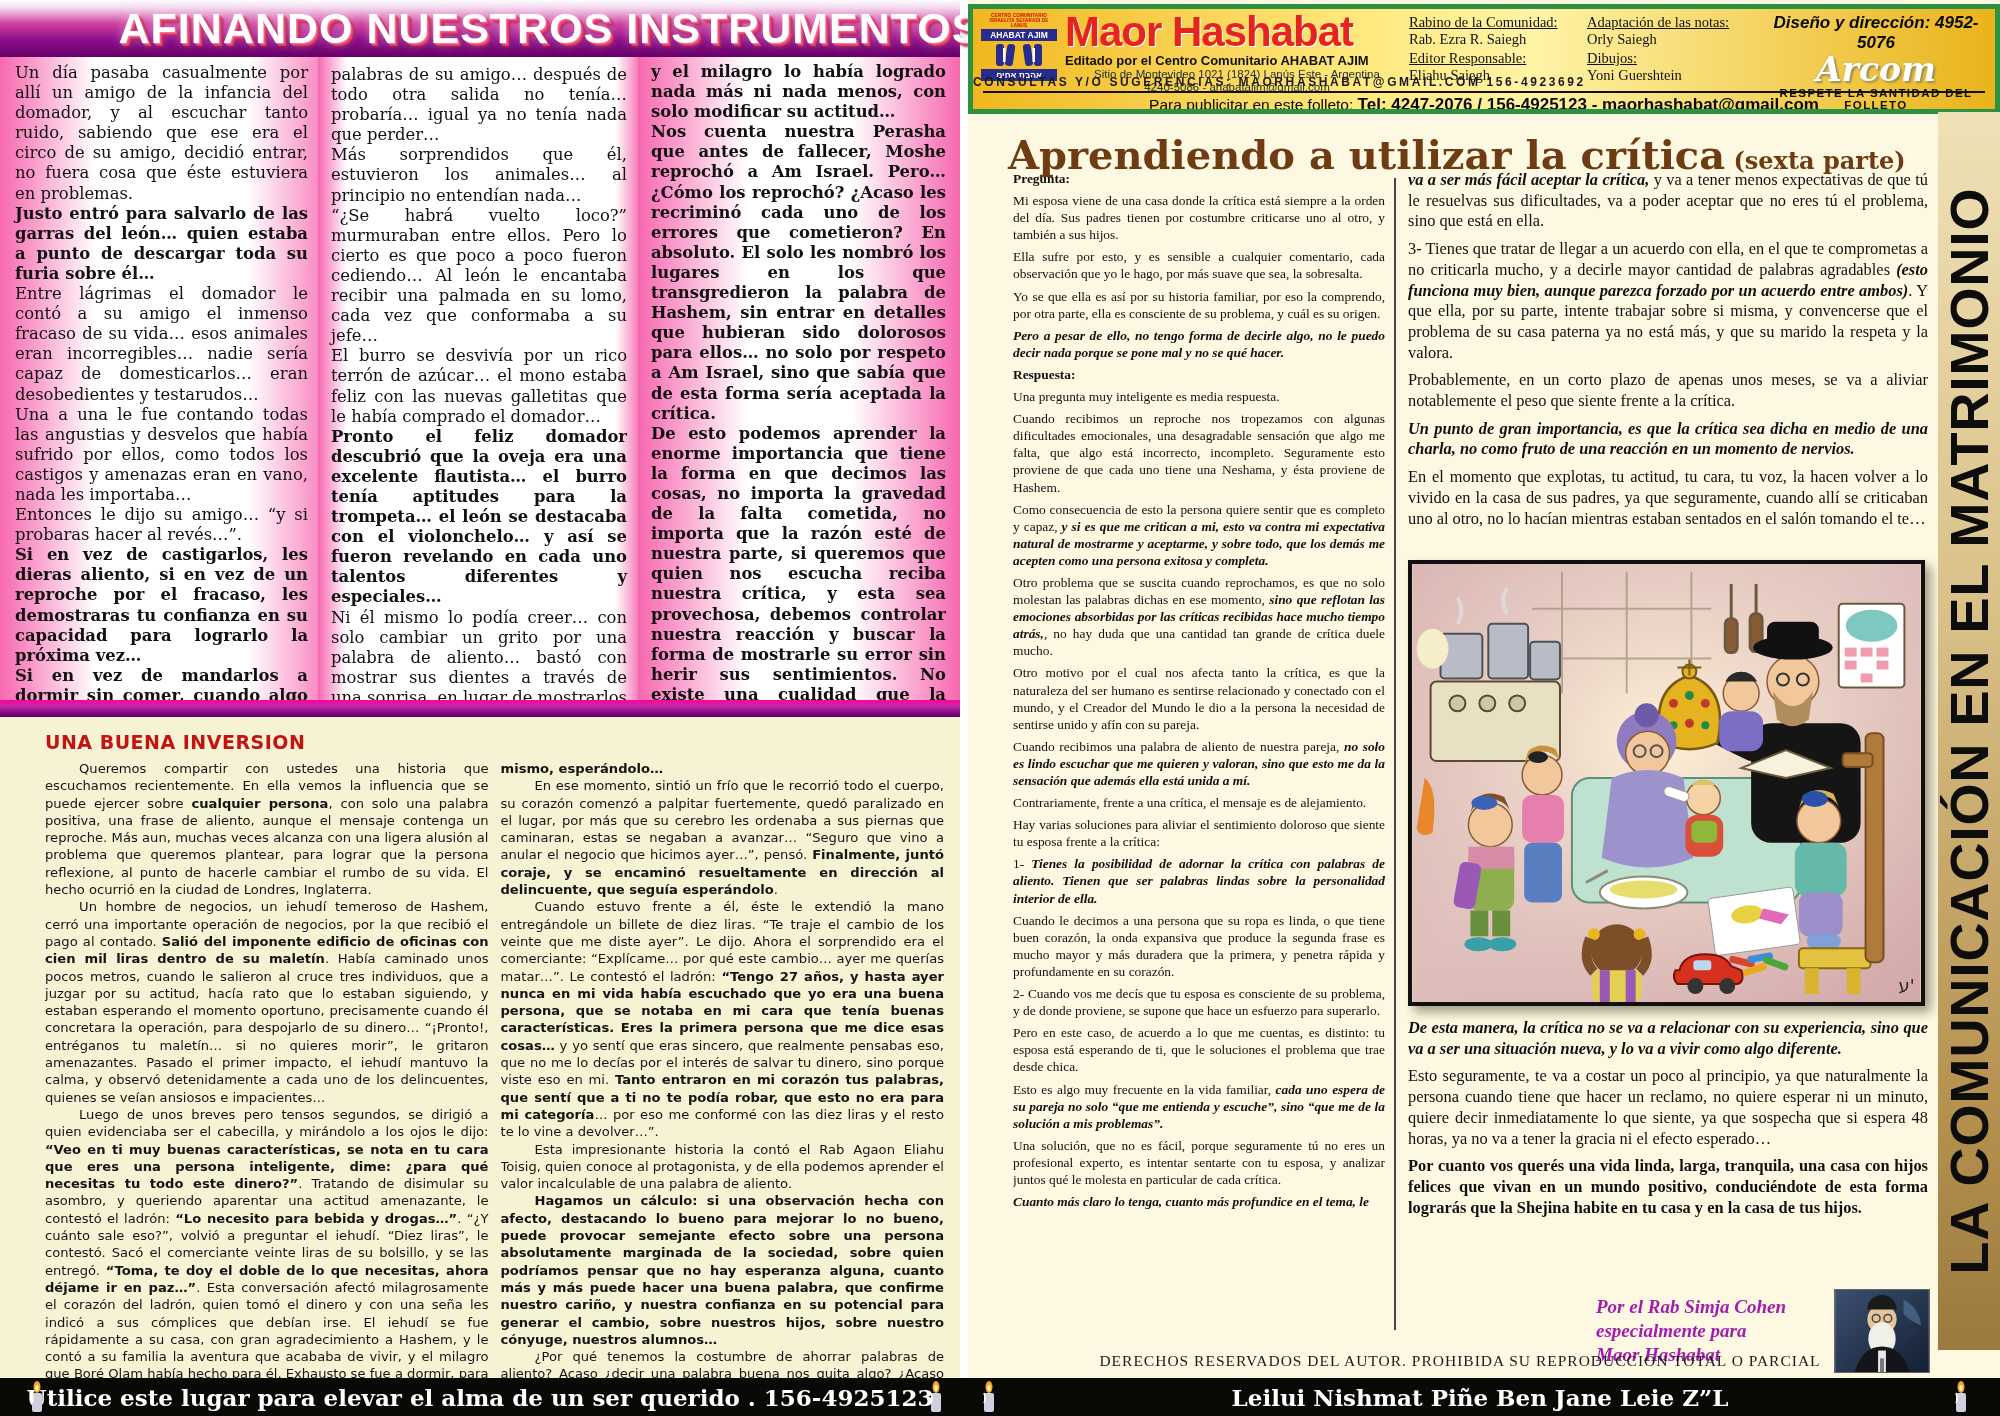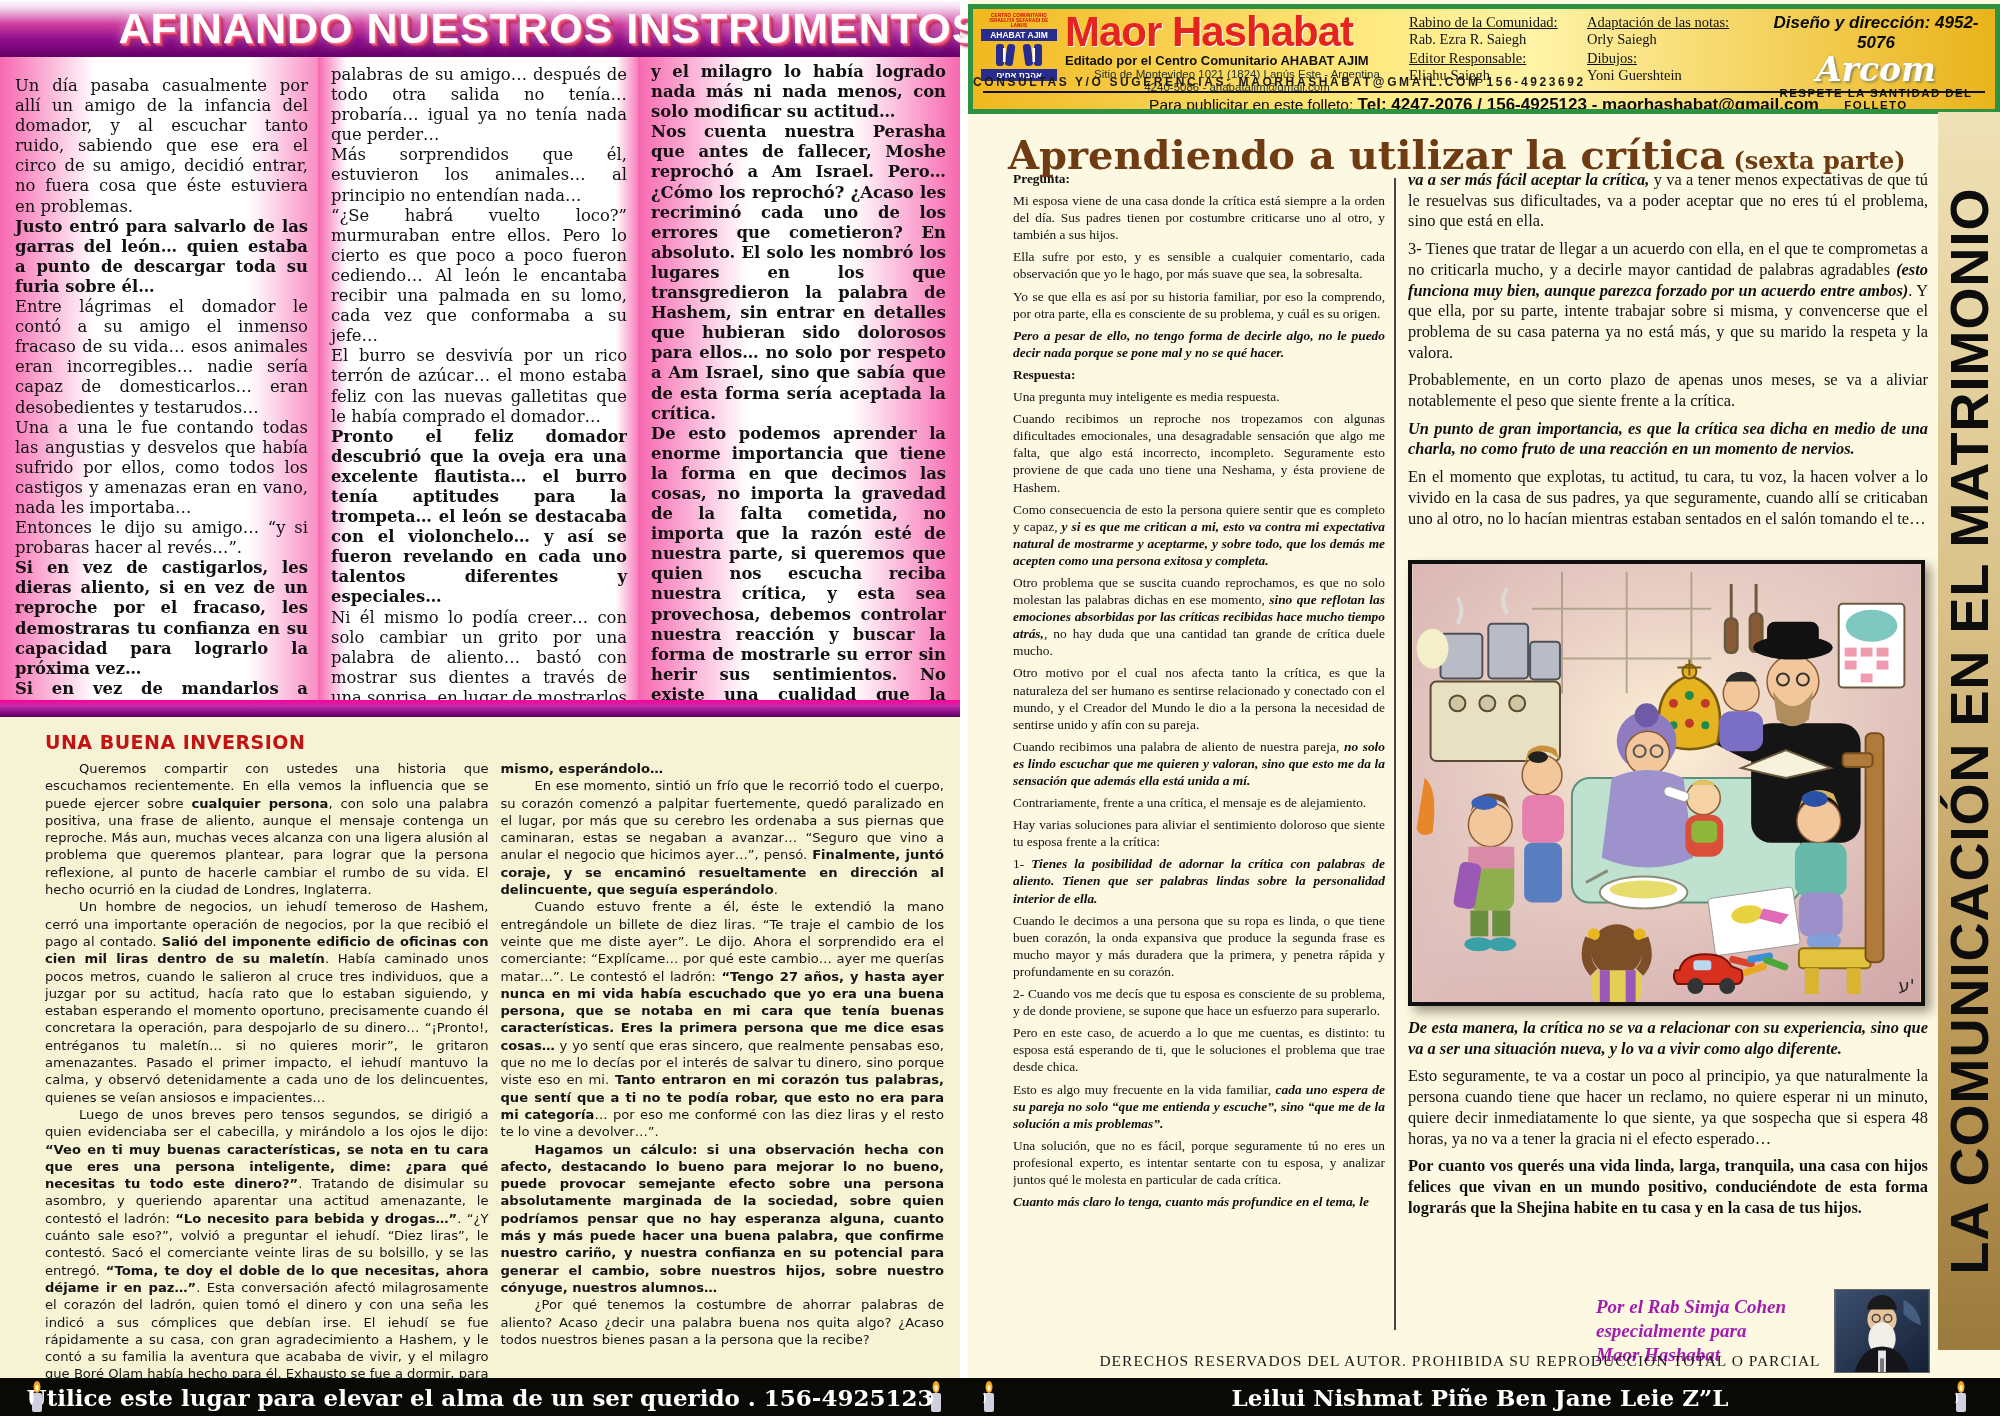--- a/index.html
+++ b/index.html
@@ -9,21 +9,21 @@
   
   .left-page{position:absolute;left:0;top:0;width:960px;height:1378px}
   .lp-titlebar{position:absolute;left:0;top:0;width:960px;height:57px;
     background:linear-gradient(180deg,#ffffff 0%,#f3d9ef 14%,#cf3f9e 42%,#8d0c8b 70%,#650267 100%);
     display:flex;align-items:center;justify-content:center;padding-left:140px}
   .lp-title{color:#fff;font:bold 43px "Liberation Sans",sans-serif;letter-spacing:1px;white-space:nowrap;
     text-shadow:1px 1px 0 #ff6f9a,2px 2px 0 #ef486f,3px 3px 0 #d63b72,4px 4px 3px #a02653,0 0 12px rgba(255,230,245,.5)}
   .lp-cols{position:absolute;left:0;top:57px;width:960px;height:643px;background:#f768b0;display:flex;overflow:hidden}
   .lp-col{height:100%;font:16.4px/20.1px "DejaVu Serif",serif;text-align:justify;overflow:hidden;color:#111}
   .lp-col p{margin:0}
-  .lp-col1{width:318px;background:linear-gradient(90deg,rgba(255,255,255,0) 0%,#fff 30%,#fff 78%,rgba(255,255,255,.25) 100%);padding:19px 10px 0 15px}
+  .lp-col1{width:318px;background:linear-gradient(90deg,rgba(255,255,255,0) 0%,#fff 30%,#fff 78%,rgba(255,255,255,.25) 100%);padding:6px 10px 0 15px}
   .lp-col2{width:320px;background:linear-gradient(90deg,rgba(255,255,255,0) 0%,#fff 9%,#fff 93%,rgba(255,255,255,.15) 100%);padding:8px 11px 0 13px}
   .lp-col3{width:322px;background:linear-gradient(90deg,rgba(255,255,255,0) 0%,#fff 34%,#fff 66%,rgba(255,255,255,0) 100%);padding:5px 14px 0 13px;font-weight:bold}
   .lp-divider{position:absolute;left:0;top:700px;width:960px;height:17px;
     background:linear-gradient(180deg,#f09 0%,#c22ca8 35%,#7b0579 80%,#5c025e 100%)}
   .lp-inv{position:absolute;left:0;top:717px;width:960px;height:771px;background:#f6f2d4;padding:14px 16px 0 45px;overflow:hidden}
   .inv-title{font:bold 19px "DejaVu Sans",sans-serif;color:#c31313;letter-spacing:.5px;margin-bottom:7px}
   .inv-cols{display:flex;gap:12px}
   .inv-col{width:50%;font:13.1px/17.3px "DejaVu Sans",sans-serif;text-align:justify;color:#141414;overflow:hidden}
   .inv-col p{margin:0}
   .ind{text-indent:2.6em}
@@ -136,20 +136,21 @@
       <div class="inv-cols">
         <div class="inv-col">
             <p class="ind"><span>Queremos compartir con ustedes una historia que escuchamos recientemente. En ella vemos la influencia que se puede ejercer sobre </span><span class="run-b">cualquier persona</span><span>, con solo una palabra positiva, una frase de aliento, aunque el mensaje contenga un reproche. Más aun, muchas veces alcanza con una ligera alusión al problema que queremos plantear, para lograr que la persona reflexione, al punto de hacerle cambiar el rumbo de su vida. El hecho ocurrió en la ciudad de Londres, Inglaterra.</span></p>
             <p class="ind"><span>Un hombre de negocios, un iehudí temeroso de Hashem, cerró una importante operación de negocios, por la que recibió el pago al contado. </span><span class="run-b">Salió del imponente edificio de oficinas con cien mil liras dentro de su maletín</span><span>. Había caminado unos pocos metros, cuando le salieron al cruce tres individuos, que a juzgar por su actitud, hacía rato que lo estaban siguiendo, y estaban esperando el momento oportuno, precisamente cuando él concretara la operación, para despojarlo de su dinero… “¡Pronto!, entréganos tu maletín… si no quieres morir”, le gritaron amenazantes. Pasado el primer impacto, el iehudí mantuvo la calma, y observó detenidamente a cada uno de los delincuentes, quienes se veían ansiosos e impacientes…</span></p>
             <p class="ind"><span>Luego de unos breves pero tensos segundos, se dirigió a quien evidenciaba ser el cabecilla, y mirándolo a los ojos le dijo: </span><span class="run-b">“Veo en ti muy buenas características, se nota en tu cara que eres una persona inteligente, dime: ¿para qué necesitas tu todo este dinero?”</span><span>. Tratando de disimular su asombro, y queriendo aparentar una actitud amenazante, le contestó el ladrón: </span><span class="run-b">“Lo necesito para bebida y drogas…”</span><span>. “¿Y cuánto sale eso?”, volvió a preguntar el iehudí. “Diez liras”, le contestó. Sacó el comerciante veinte liras de su bolsillo, y se las entregó. </span><span class="run-b">“Toma, te doy el doble de lo que necesitas, ahora déjame ir en paz…”</span><span>. Esta conversación afectó milagrosamente el corazón del ladrón, quien tomó el dinero y con una seña les indicó a sus cómplices que debían irse. El iehudí se fue rápidamente a su casa, con gran agradecimiento a Hashem, y le contó a su familia la aventura que acababa de vivir, y el milagro que Boré Olam había hecho para él. Exhausto se fue a dormir, para levantarse muy temprano por la mañana, con la intención de llegar al primer minian, como era su costumbre. </span></p>
           </div>
         <div class="inv-col">
             <p><span class="run-b">mismo, esperándolo…</span></p>
             <p class="ind"><span>En ese momento, sintió un frío que le recorrió todo el cuerpo, su corazón comenzó a palpitar fuertemente, quedó paralizado en el lugar, por más que su cerebro les ordenaba a sus piernas que caminaran, estas se negaban a avanzar… “Seguro que vino a anular el negocio que hicimos ayer…”, pensó. </span><span class="run-b">Finalmente, juntó coraje, y se encaminó resueltamente en dirección al delincuente, que seguía esperándolo</span><span>.</span></p>
             <p class="ind"><span>Cuando estuvo frente a él, éste le extendió la mano entregándole un billete de diez liras. “Te traje el cambio de los veinte que me diste ayer”. Le dijo. Ahora el sorprendido era el comerciante: “Explícame… por qué este cambio… ayer me querías matar…”. Le contestó el ladrón: </span><span class="run-b">“Tengo 27 años, y hasta ayer nunca en mi vida había escuchado que yo era una buena persona, que se notaba en mi cara que tenía buenas características. Eres la primera persona que me dice esas cosas…</span><span>  y yo sentí que eras sincero, que realmente pensabas eso, que no me lo decías por el interés de salvar tu dinero, sino porque viste eso en mi. </span><span class="run-b">Tanto entraron en mi corazón tus palabras, que sentí que a ti no te podía robar, que esto no era para mi categoría</span><span>… por eso me conformé con las diez liras y el resto te lo vine a devolver…”.</span></p>
+            <p class="ind"><span>Esta impresionante historia la contó el Rab Agaon Eliahu Toisig, quien conoce al protagonista, y de ella podemos aprender el valor incalculable de una palabra de aliento.</span></p>
             <p class="ind"><span class="run-b">Hagamos un cálculo: si una observación hecha con afecto, destacando lo bueno para mejorar lo no bueno, puede provocar semejante efecto sobre una persona absolutamente marginada de la sociedad, sobre quien podríamos pensar que no hay esperanza alguna, cuanto más y más puede hacer una buena palabra, que confirme nuestro cariño, y nuestra confianza en su potencial para generar el cambio, sobre nuestros hijos, sobre nuestro cónyuge, nuestros alumnos…</span></p>
             <p class="ind"><span>¿Por qué tenemos la costumbre de ahorrar palabras de aliento? Acaso ¿decir una palabra buena nos quita algo? ¿Acaso todos nuestros bienes pasan a la persona que la recibe?</span></p>
           </div>
       </div>
     </div>
   </div>
 
   <div class="right-page">
 
     <div class="rp-header">

